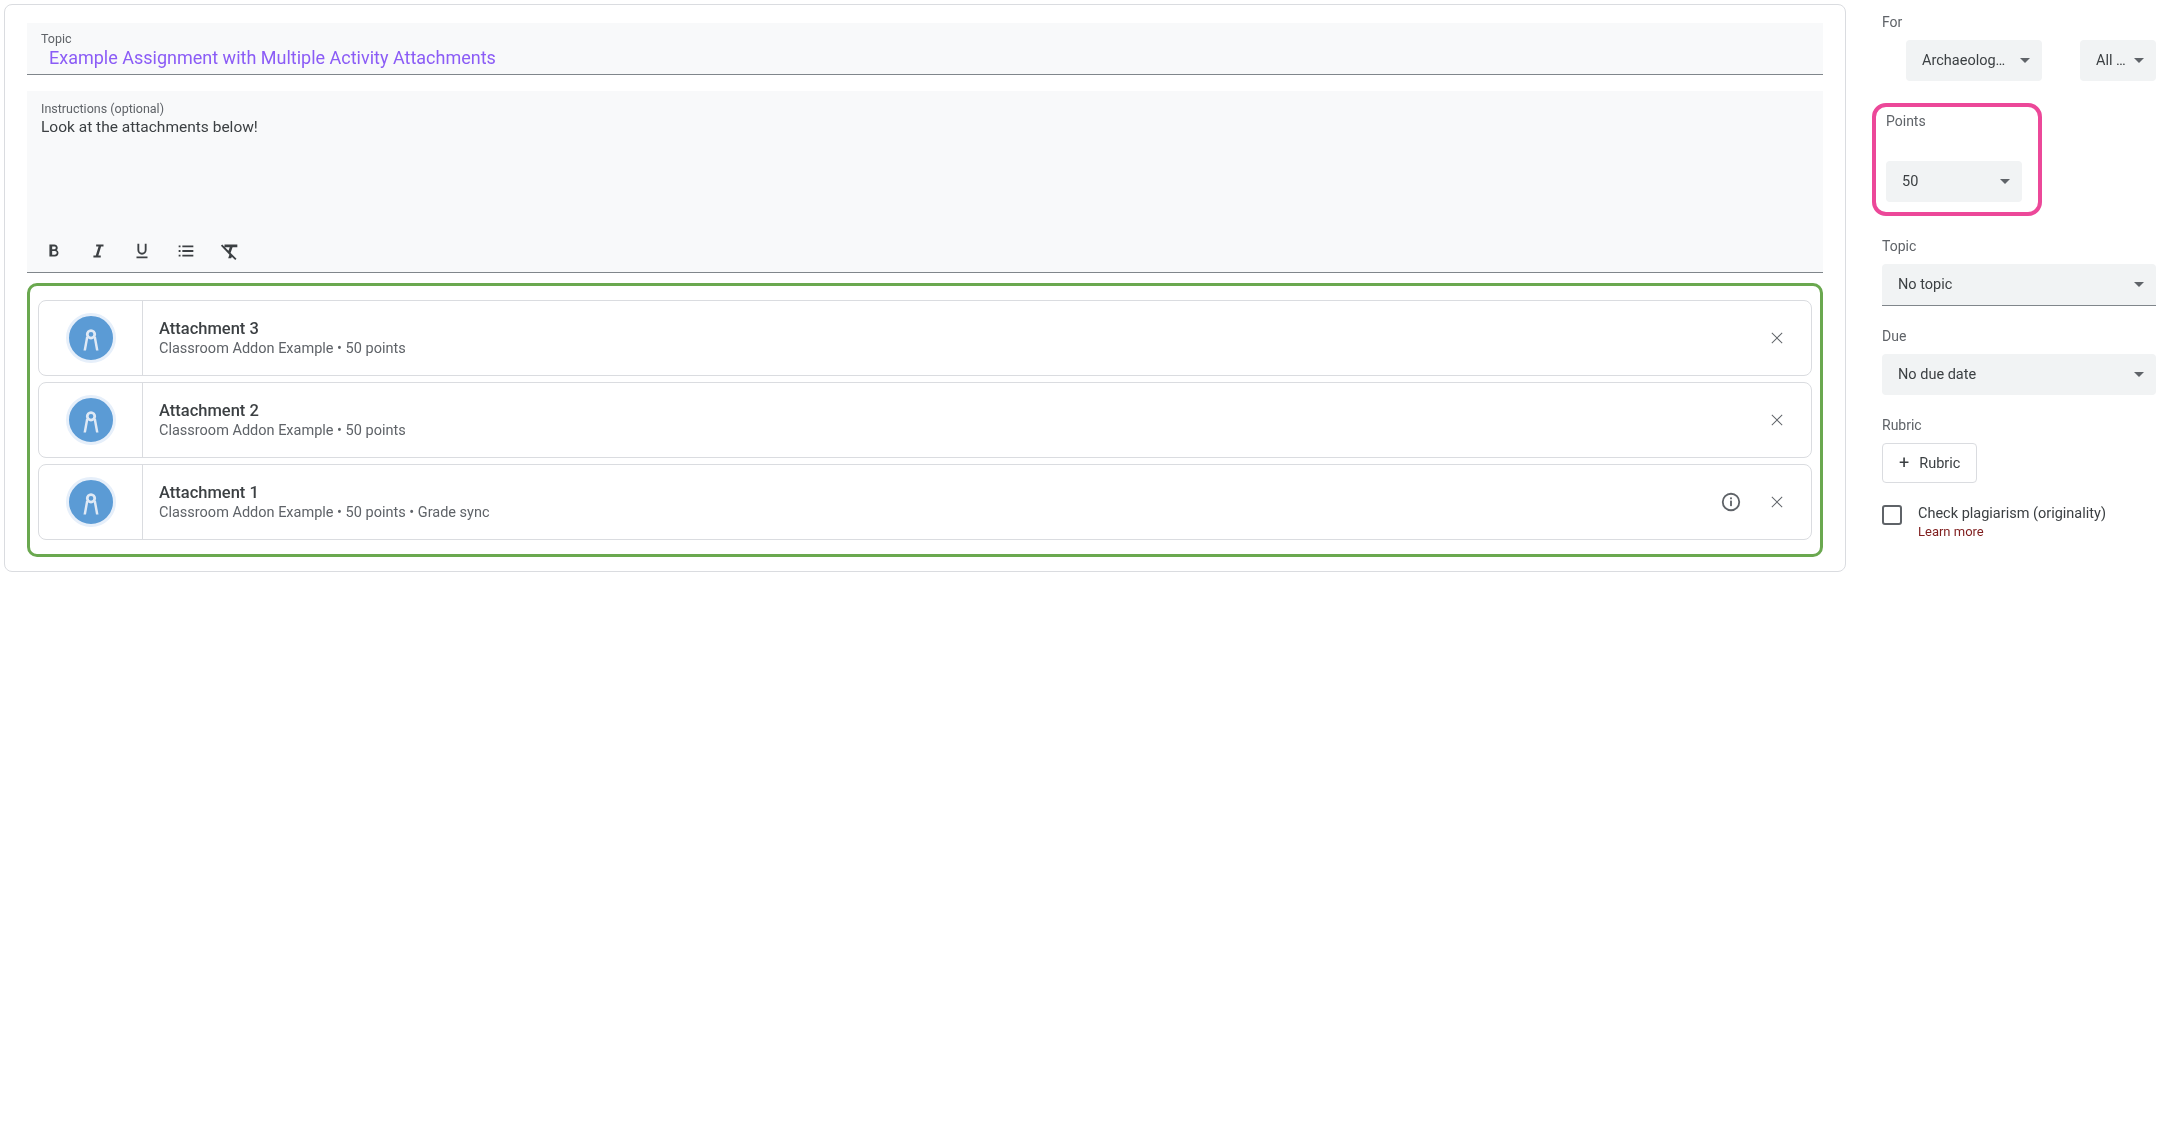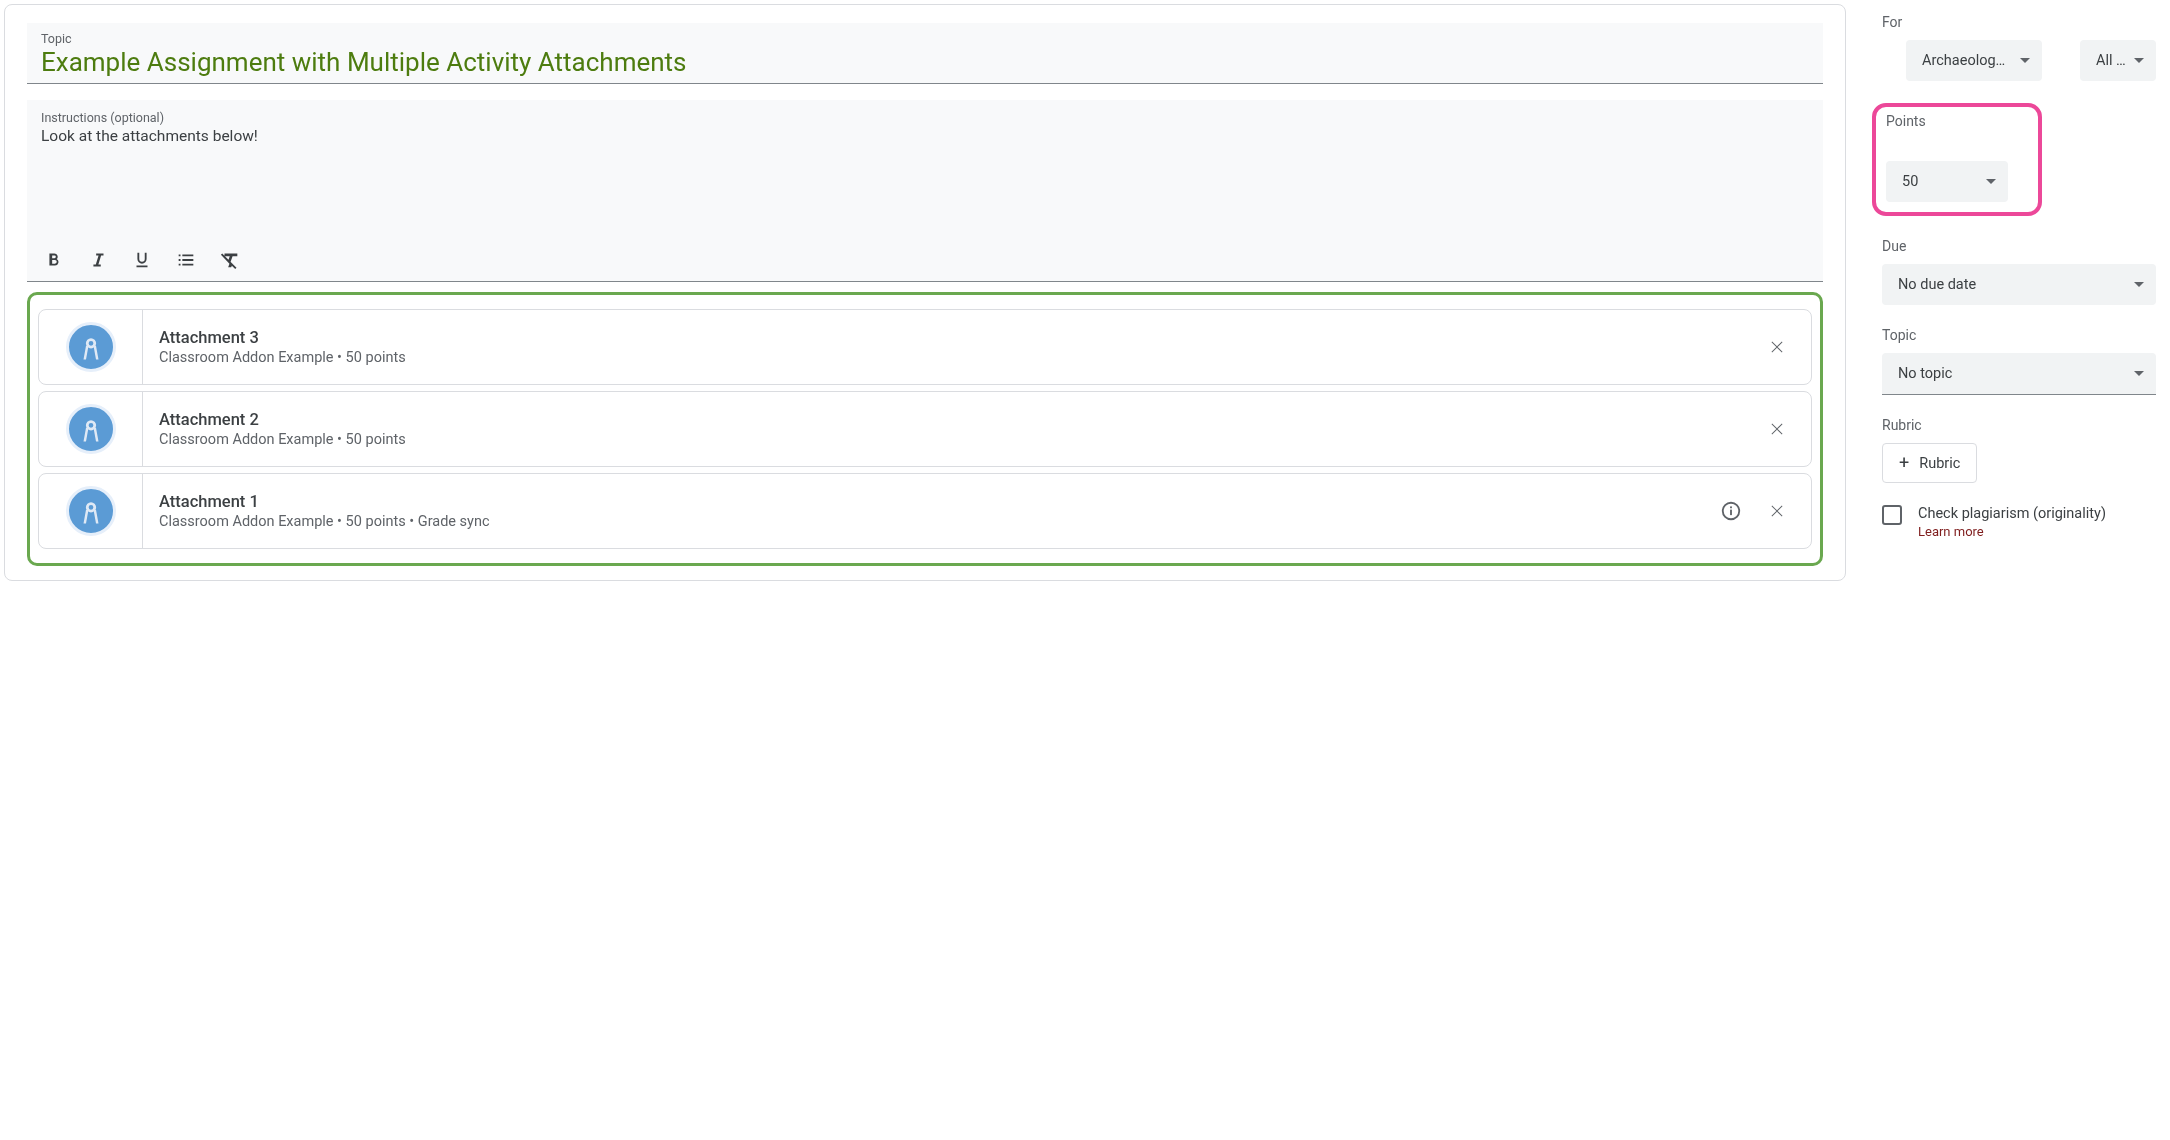--- a/index.html
+++ b/index.html
@@ -32,27 +32,28 @@
     border-bottom: 1px solid #80868b;
     padding: 8px 14px 6px 14px;
     margin-bottom: 16px;
   }
   .field-label {
     font-size: 12.5px;
     color: #5f6368;
     margin-bottom: 1px;
   }
   .field-value {
-    font-size: 26px;
-    color: #4d7c0f;
+    font-size: 18px;
+    color: #8b5cf6;
     border: none;
     background: transparent;
     width: 100%;
     outline: none;
     font-family: inherit;
+    margin-left: 8px;
   }
   .instructions-wrap {
     background: #f8f9fa;
     border-bottom: 1px solid #80868b;
     padding: 10px 14px 0 14px;
   }
   .instr-label {
     font-size: 12.5px;
     color: #5f6368;
   }
@@ -161,21 +162,21 @@
   .for-row { display: flex; gap: 14px; }
   .for-row .dd { flex: 1; min-width: 0; margin-left: 24px; }
   .for-row .dd:first-child { flex: 0 0 136px; }
   .dd .caret {
     border-left: 5px solid transparent;
     border-right: 5px solid transparent;
     border-top: 5px solid #5f6368;
     margin-left: 8px;
     flex-shrink: 0;
   }
-  .dd.wide { width: 122px; margin-top: 32px; }
+  .dd.wide { width: 136px; margin-top: 32px; }
   .dd-underline { border-bottom: 1px solid #80868b; border-radius: 4px 4px 0 0; }
 
   .points-highlight {
     border: 4px solid #ec4899;
     border-radius: 14px;
     padding: 8px 10px 10px 10px;
     margin-left: -10px;
     margin-right: 20px;
     width: 170px;
   }
@@ -358,31 +359,31 @@
       <div class="points-highlight">
         <span class="side-label">Points</span>
         <div class="dd wide">
           <span>50</span>
           <span class="caret"></span>
         </div>
       </div>
     </div>
 
     <div class="side-row">
+      <span class="side-label">Topic</span>
+      <div class="dd full dd-underline">
+        <span>No topic</span>
+        <span class="caret"></span>
+      </div>
+    </div>
+
+    <div class="side-row">
       <span class="side-label">Due</span>
       <div class="dd full">
         <span>No due date</span>
-        <span class="caret"></span>
-      </div>
-    </div>
-
-    <div class="side-row">
-      <span class="side-label">Topic</span>
-      <div class="dd full dd-underline">
-        <span>No topic</span>
         <span class="caret"></span>
       </div>
     </div>
 
     <div class="side-row">
       <span class="side-label">Rubric</span>
       <div class="rubric-btn">
         <span class="plus">+</span>
         <span>Rubric</span>
       </div>

